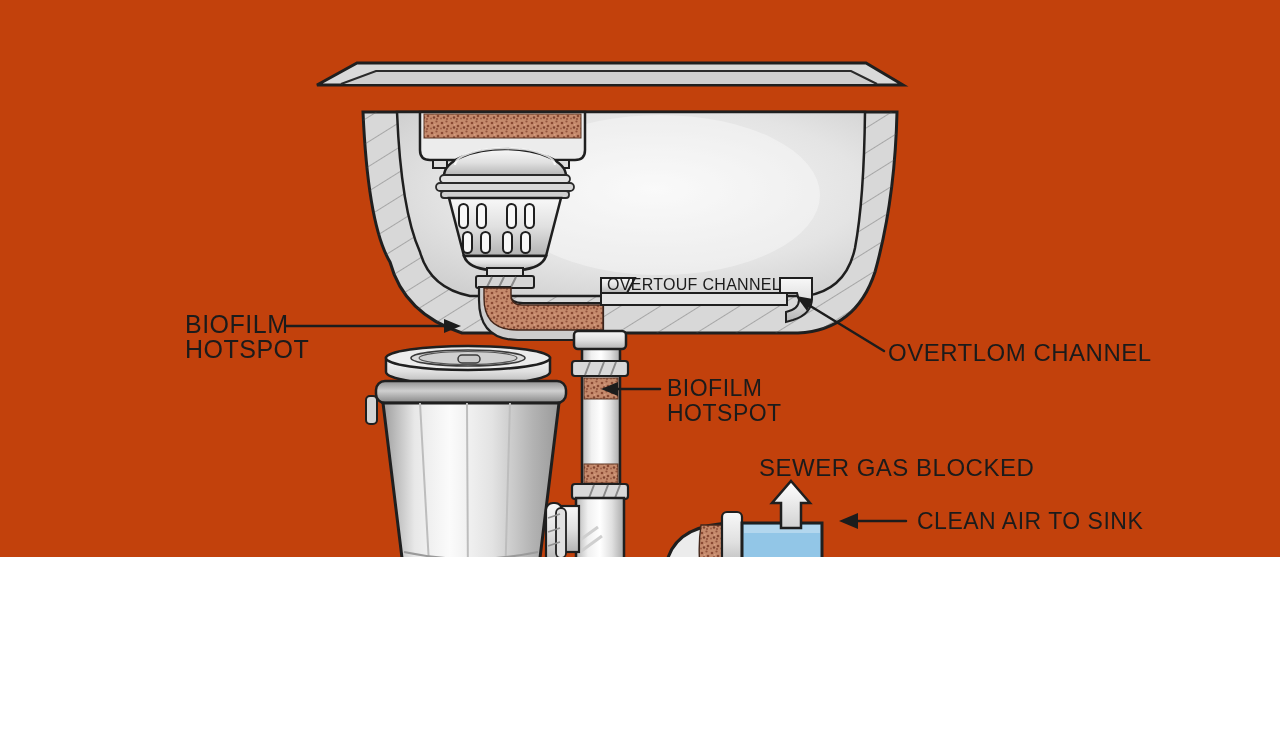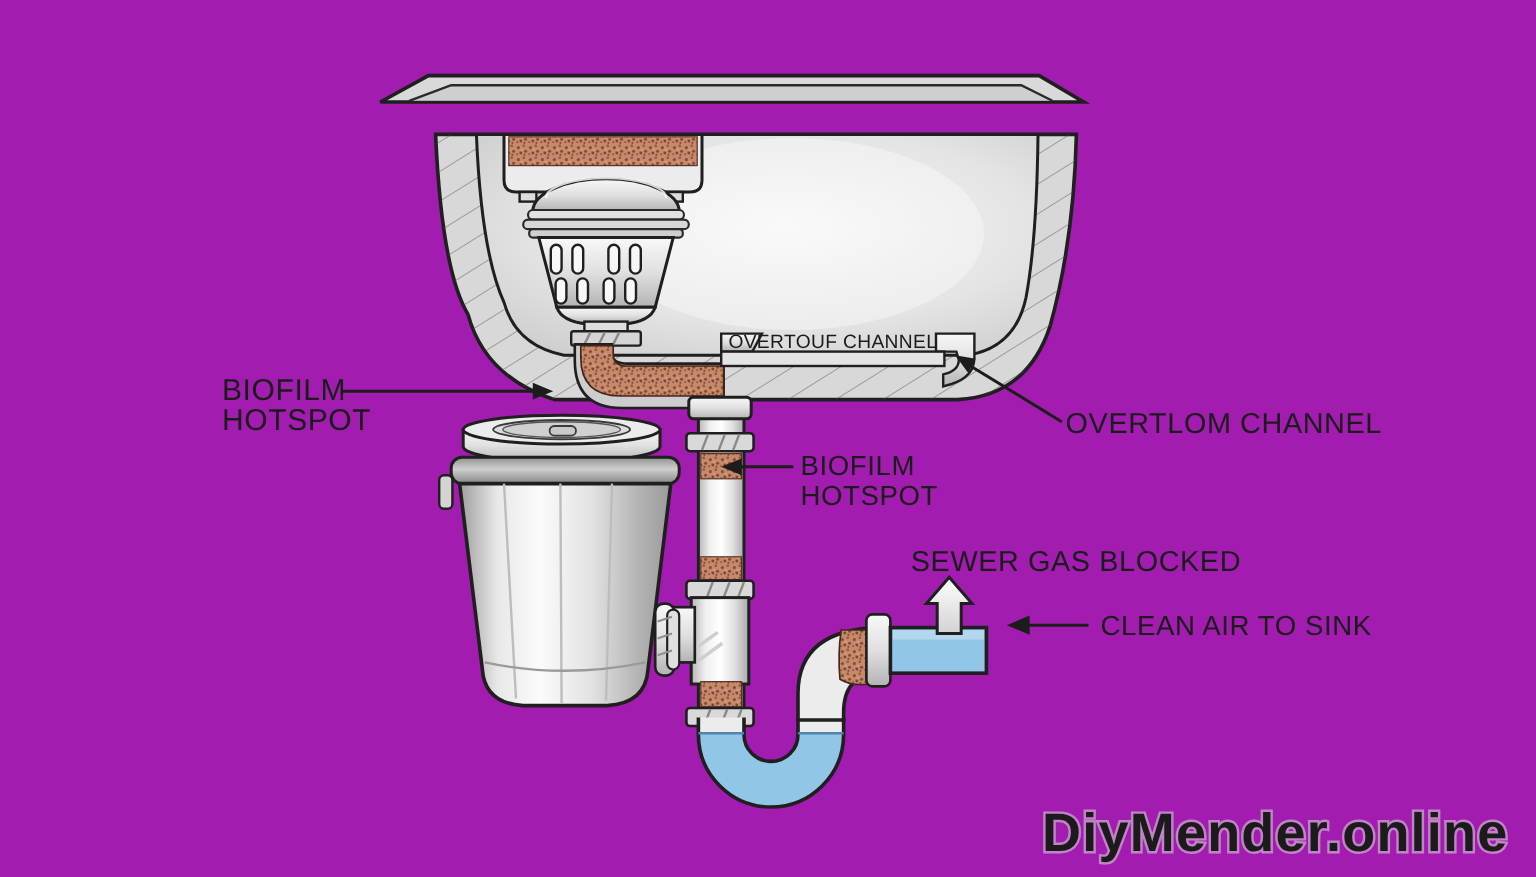--- a/index.html
+++ b/index.html
@@ -1,16 +1,16 @@
 <!DOCTYPE html>
 <html><head>
 <meta charset="utf-8">
 <style>
   html,body{margin:0;padding:0;background:#ffffff;}
-  .stage{position:relative;width:1280px;height:731px;background:#a21caf;overflow:hidden;
+  .stage{position:relative;width:1280px;height:557px;background:#c2410c;overflow:hidden;
          font-family:"Liberation Sans", sans-serif;}
   svg{display:block;}
   text{font-family:"Liberation Sans", sans-serif;fill:#1b1b1b;letter-spacing:0.5px;}
   .lbl{font-size:24px;}
   .lbl-sm{font-size:16px;letter-spacing:0.3px;}
   .lbl-mid{font-size:23px;}
   .wm{font-size:45px;font-weight:bold;letter-spacing:1px;}
 </style>
 </head>
 <body>

